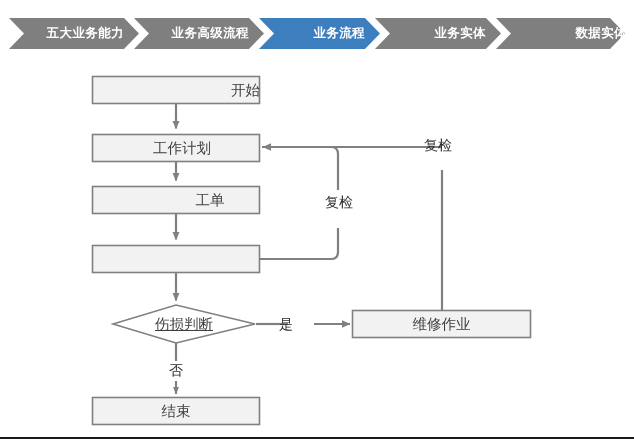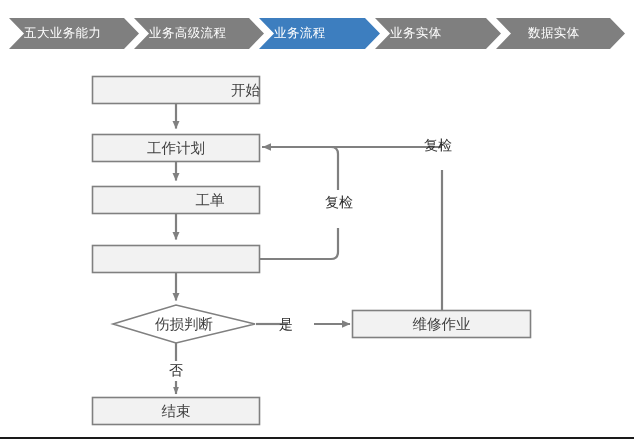--- a/index.html
+++ b/index.html
@@ -29,24 +29,24 @@
     left: 0;
     top: 18px;
     width: 634px;
     height: 31px;
   }
   .crumb-label {
     position: absolute;
     top: 0;
     height: 22px;
     line-height: 31px;
-    text-align: left;
+    text-align: right;
     color: #ffffff;
     font-size: 12.5px;
-    font-weight: normal;
+    font-weight: bold;
     letter-spacing: 0.4px;
     white-space: nowrap;
     z-index: 3;
     pointer-events: none;
   }
 
   
   #flow {
     position: absolute;
     left: 0;
@@ -143,23 +143,23 @@
       <rect x="92.5" y="245.5" width="167" height="27" fill="#f2f2f2" stroke="#808080" stroke-width="1.6"></rect>
 
       <polygon points="113,324 176,305 255,324 176,343" fill="none" stroke="#808080" stroke-width="1.6"></polygon>
 
       <rect x="352.5" y="310.5" width="178" height="27" fill="#f2f2f2" stroke="#808080" stroke-width="1.6"></rect>
 
       <rect x="92.5" y="397.5" width="167" height="27" fill="#f2f2f2" stroke="#808080" stroke-width="1.6"></rect>
     </svg>
 
     <div class="node-label" style="left:92px;  top:83px;  width:168px;text-align:right;">开始</div>
-    <div class="node-label" style="left:92px;  top:141px; width:168px;">工作计划</div>
+    <div class="node-label" style="left:92px;  top:141px; width:168px;padding-left:6px;">工作计划</div>
     <div class="node-label" style="left:92px;  top:193px; width:168px;padding-left:34px;">工单</div>
-    <div class="node-label" style="left:112px; top:317px; width:144px;">伤损判断</div>
+    <div class="node-label" style="left:112px; top:317px; width:144px;text-decoration:underline;">伤损判断</div>
     <div class="node-label" style="left:352px; top:317px; width:179px;">维修作业</div>
     <div class="node-label" style="left:92px;  top:404px; width:168px;">结束</div>
 
     <div class="edge-label" style="left:308px; top:195px; width:62px;">复检</div>
     <div class="edge-label" style="left:407px; top:138px; width:62px;">复检</div>
     <div class="edge-label" style="left:272px; top:317px; width:28px;">是</div>
     <div class="edge-label" style="left:162px; top:363px; width:28px;">否</div>
 
   </div>
 </div>

